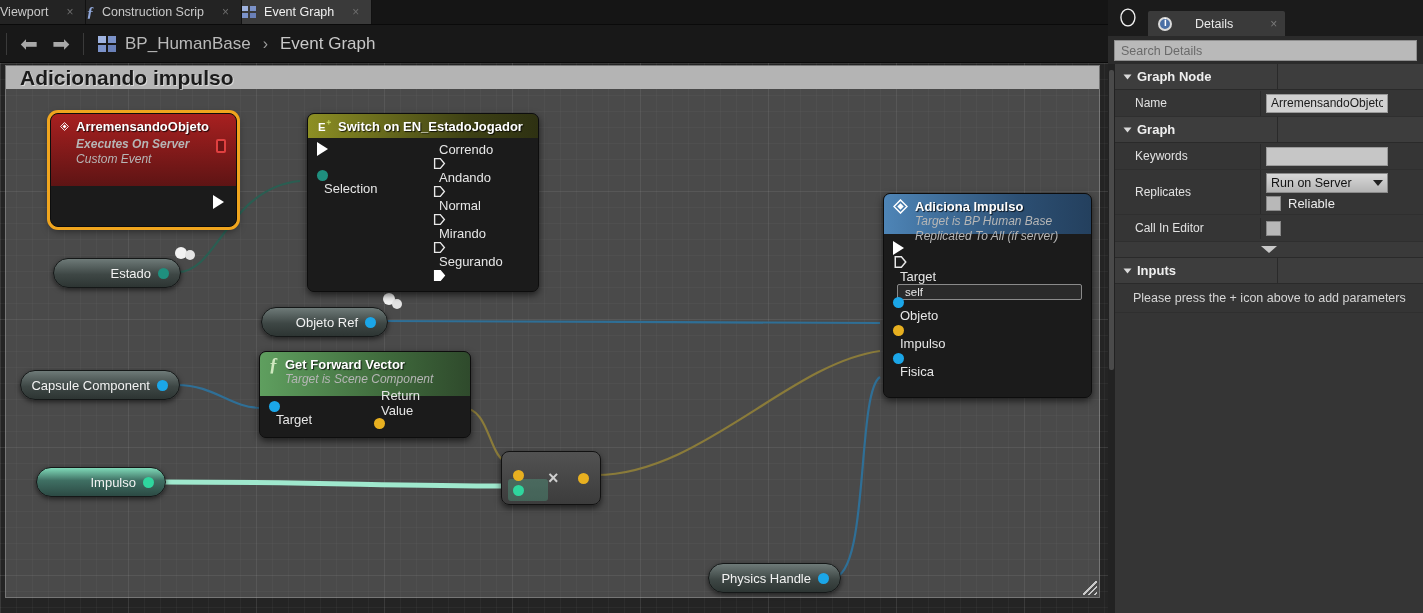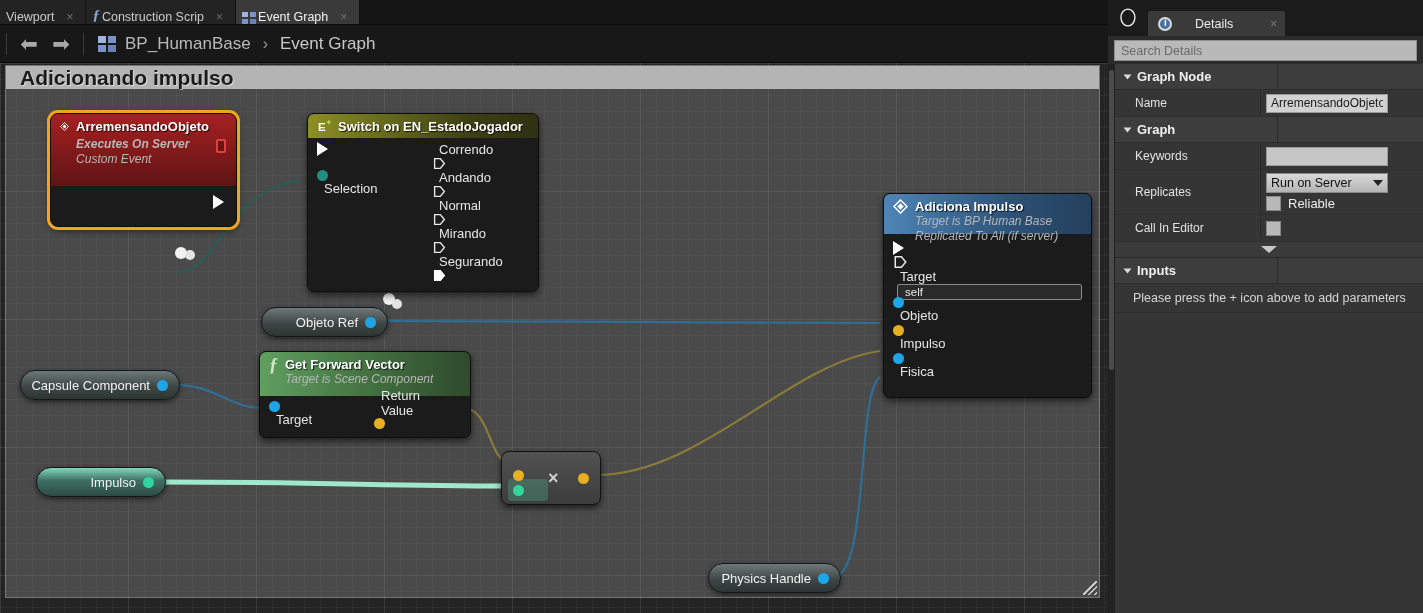--- a/index.html
+++ b/index.html
@@ -12,22 +12,22 @@
   }
   #app { position: relative; width: 1423px; height: 613px; }
 
   
   .tabbar {
     position: absolute; left: 0; top: 0; width: 1108px; height: 25px;
     background: #1b1b1b; display: flex; align-items: stretch;
     border-bottom: 1px solid #0a0a0a;
   }
   .tab {
-    display: flex; align-items: flex-end; gap: 2px;
-    padding: 0 12px 0 6px; position: relative;
+    display: flex; align-items: center; gap: 8px;
+    padding: 0 12px 0 0; position: relative;
     font-size: 12.5px; color: #c9c9c9; cursor: pointer;
     background: #232323;
     border-right: 1px solid #111;
   }
   .tab.active { background: #3a3a3a; color: #f0f0f0; }
   .tab .tclose { font-size: 12px; color: #6d6d6d; margin-left: 10px; }
   .tab-ficon { font-style: italic; font-family: "Liberation Serif", serif;
                font-size: 15px; color: #8fa6d8; font-weight: bold; }
   .grid-icon { display: inline-grid; grid-template-columns: 6px 6px;
                grid-template-rows: 5px 5px; gap: 2px; }
@@ -394,20 +394,24 @@
               <span class="pin-label">Segurando</span>
               <svg class="exec-hollow-svg" viewBox="0 0 16 16">
                 <path d="M2,2 L9,2 L14,8 L9,14 L2,14 Z" fill="#ffffff" stroke="#ffffff" stroke-width="1.7"></path>
               </svg>
             </div>
           </div>
         </div>
       </div>
     </div>
 
+    <div class="var-pill" style="left:53px; top:195px; width:128px;">
+      <span>Estado</span>
+      <span class="pin-dot" style="background:#1f8f7e;"></span>
+    </div>
 
     <div class="var-pill" style="left:261px; top:244px; width:127px;">
       <span>Objeto Ref</span>
       <span class="pin-dot" style="background:#1ba6e8;"></span>
     </div>
 
     <div class="var-pill" style="left:20px; top:307px; width:160px;">
       <span>Capsule Component</span>
       <span class="pin-dot" style="background:#1ba6e8;"></span>
     </div>

